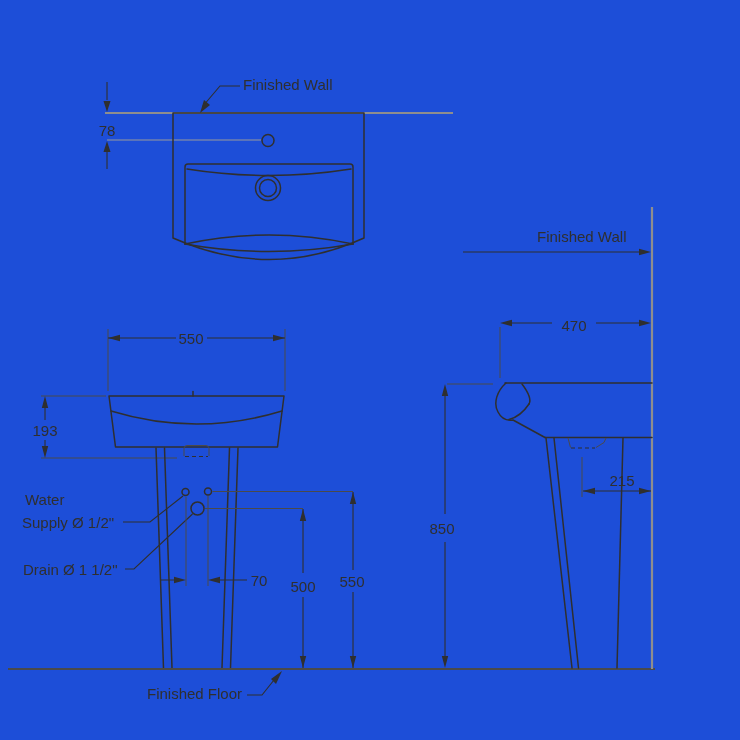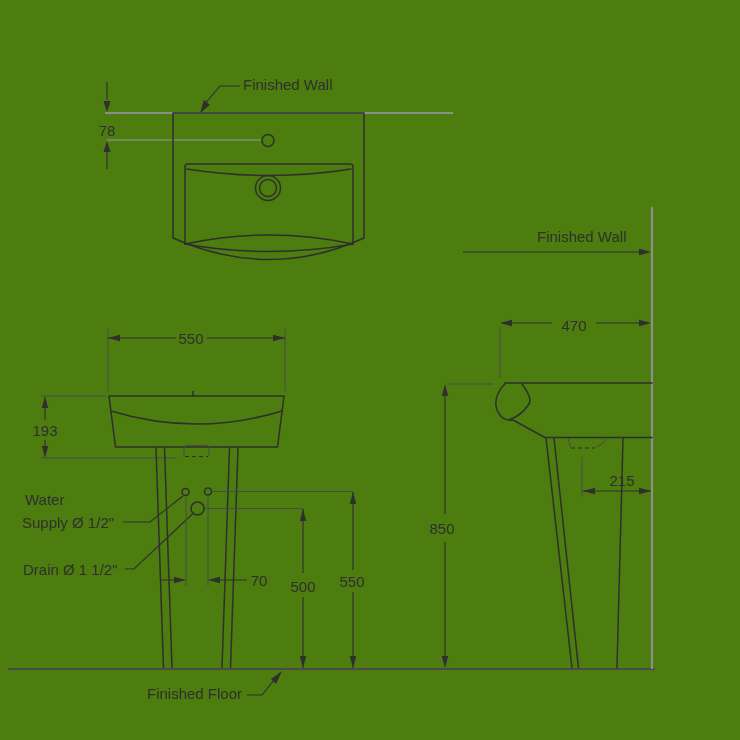--- a/index.html
+++ b/index.html
@@ -1,16 +1,16 @@
 <!DOCTYPE html>
 <html><head>
 <meta charset="utf-8">
 <style>
   html,body{margin:0;padding:0;background:#ffffff;}
-  .stage{position:relative;width:740px;height:740px;background:#4d7c0f;overflow:hidden;
+  .stage{position:relative;width:740px;height:740px;background:#1d4ed8;overflow:hidden;
          font-family:"Liberation Sans",sans-serif;}
   svg{position:absolute;left:0;top:0;}
   .ln{fill:none;stroke:#2f2f2f;stroke-width:1.5;stroke-linecap:round;stroke-linejoin:round;}
   .dim{fill:none;stroke:#2f2f2f;stroke-width:1.1;stroke-linecap:butt;}
   .thin{fill:none;stroke:#4a4a4a;stroke-width:1;}
   .dash{fill:none;stroke:#2f2f2f;stroke-width:1.1;stroke-dasharray:4 3;}
   .ref{fill:none;stroke:#8e8e8e;stroke-width:2.2;}
   .refthin{fill:none;stroke:#9a9a9a;stroke-width:1.2;}
   .floor{fill:none;stroke:#4a4a4a;stroke-width:2;}
   .ah{fill:#2f2f2f;stroke:none;}

